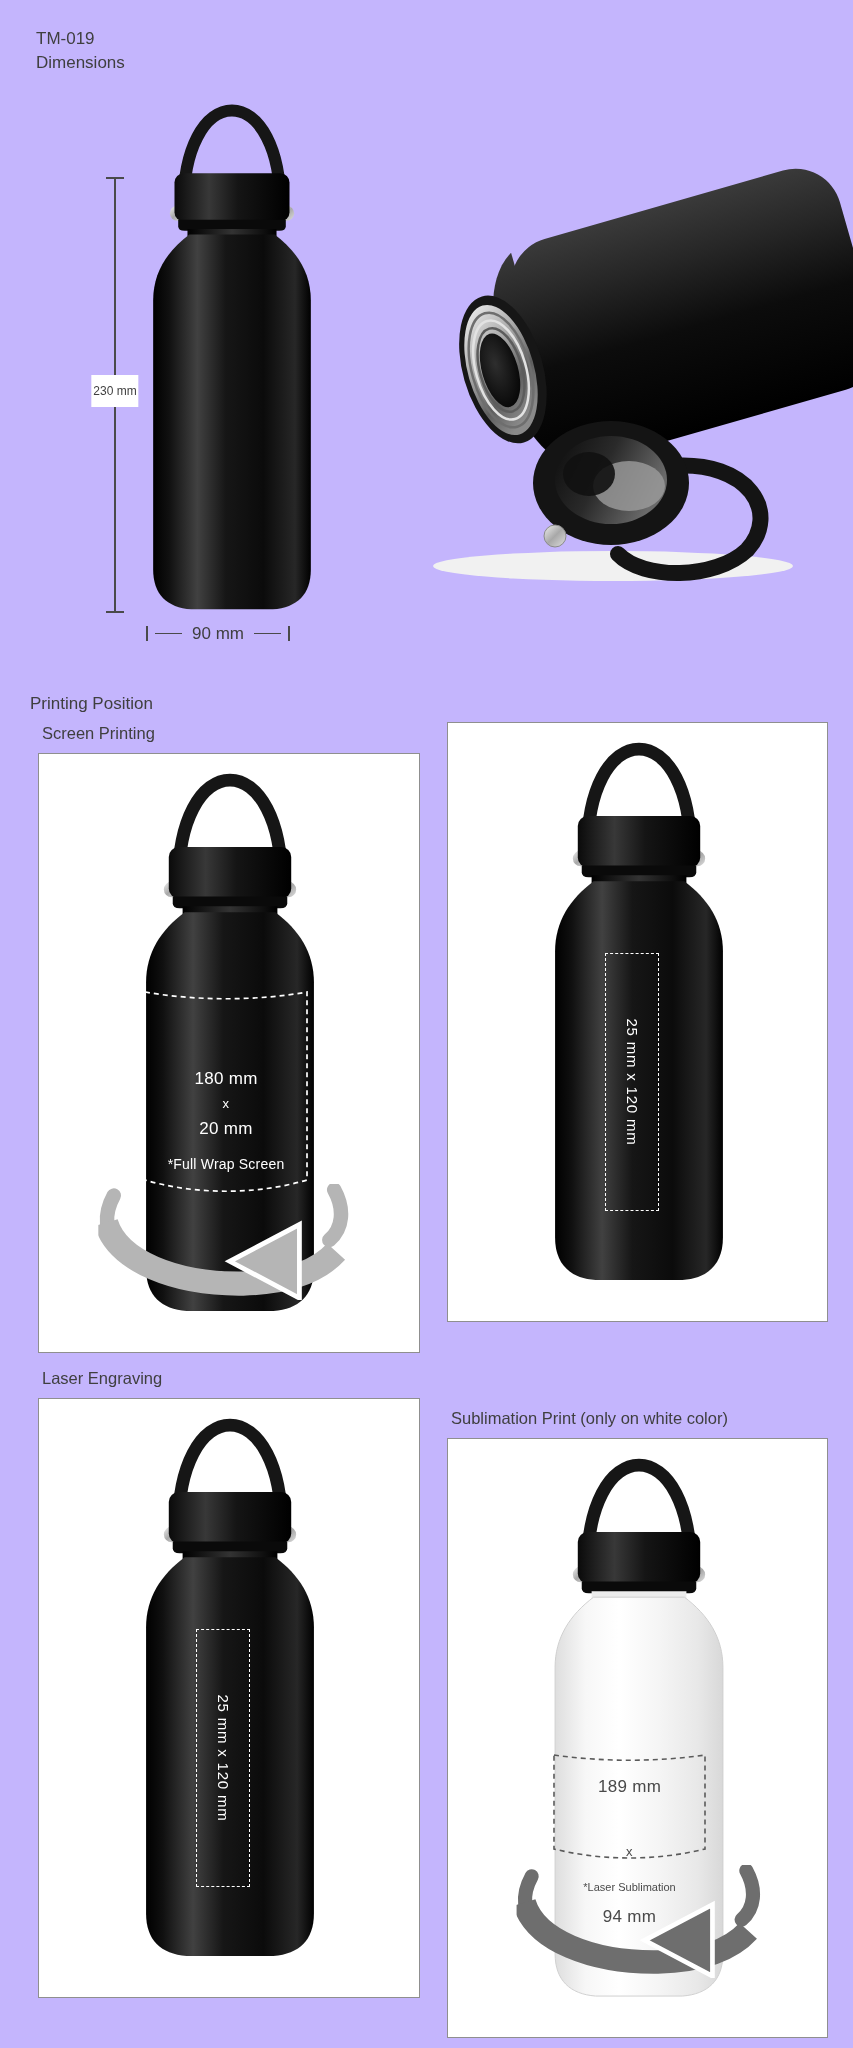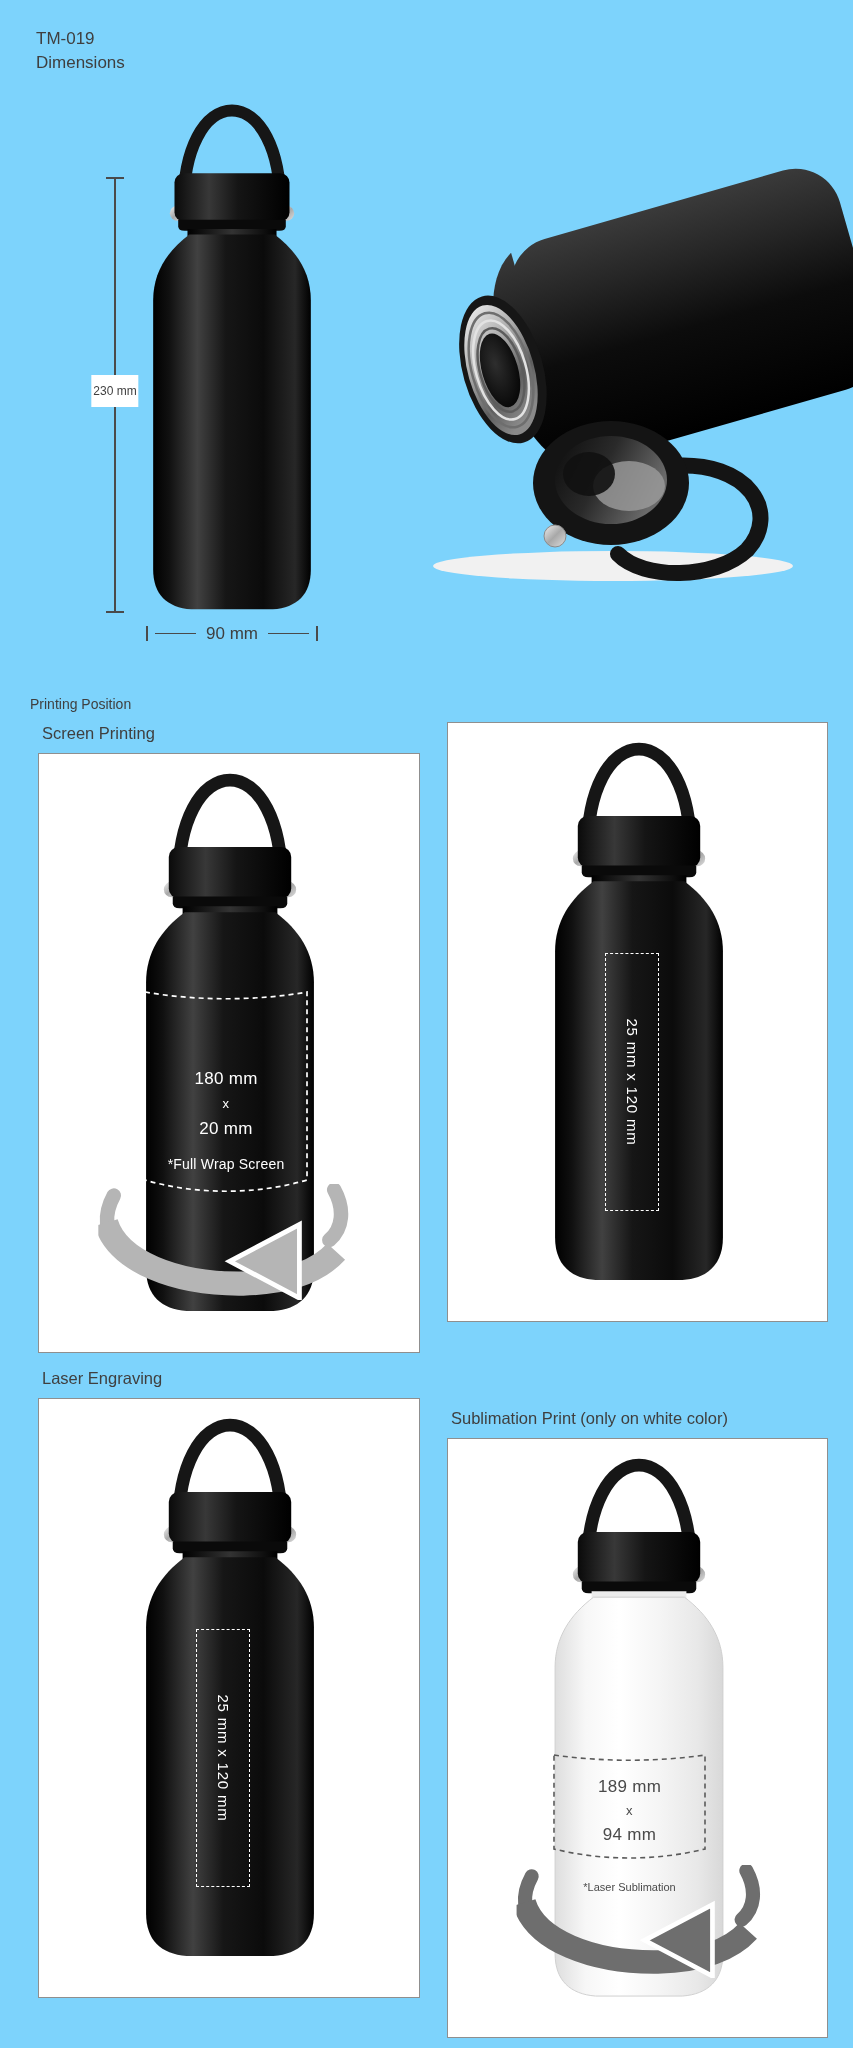--- a/index.html
+++ b/index.html
@@ -1,37 +1,37 @@
 <!DOCTYPE html>
 <html><head>
 <meta charset="utf-8">
 <style>
   html,body{margin:0;padding:0;background:#fff;}
-  .page{position:relative;width:853px;height:2048px;background:#7dd3fc;overflow:hidden;
+  .page{position:relative;width:853px;height:2048px;background:#c4b5fd;overflow:hidden;
         font-family:"Liberation Sans", sans-serif;color:#3f3f3f;}
 
   
   .hdr{position:absolute;left:36px;top:27px;font-size:17px;line-height:24px;color:#3f3f3f;}
 
   
   .photo-front{position:absolute;left:146px;top:101px;width:172px;height:512px;}
   .photo-open{position:absolute;left:413px;top:168px;width:440px;height:432px;}
   .vdim{position:absolute;left:114px;top:177px;width:2px;height:436px;background:#4a4a4a;}
   .vcap{position:absolute;left:-8px;width:18px;height:2px;background:#4a4a4a;}
   .vcap.top{top:0;} .vcap.bot{bottom:0;}
   .vdim-label{position:absolute;left:115px;top:391px;transform:translate(-50%,-50%);
       background:#fff;padding:9px 2px;font-size:12px;white-space:nowrap;}
-  .hdim{position:absolute;left:146px;top:626px;width:172px;height:15px;
+  .hdim{position:absolute;left:146px;top:626px;width:144px;height:15px;
       display:flex;align-items:center;gap:7px;}
   .hdim .tick{width:2px;height:15px;background:#4a4a4a;}
   .hdim .hline{flex:1;height:1.5px;background:#4a4a4a;}
   .hdim-label{font-size:17px;white-space:nowrap;padding:0 3px;}
 
   
-  .sec-title{position:absolute;left:30px;top:693px;font-size:14px;line-height:22px;}
+  .sec-title{position:absolute;left:30px;top:693px;font-size:17px;line-height:22px;}
   .pblock{position:absolute;width:324px;}
   .ptitle{font-size:16.5px;line-height:22px;margin-bottom:9px;padding-left:4px;}
   .pframe{position:relative;width:382px;height:600px;border:1px solid #8f8f8f;
       box-sizing:border-box;background:#fff;overflow:hidden;}
   .pframe.narrow{width:381px;}
   .pbottle{position:absolute;left:102px;top:16px;width:178px;height:545px;}
 
   .arrow{position:absolute;}
   .arrow-light{color:#b5b5b5;}
   .arrow-dark{color:#6e6e6e;}
@@ -44,21 +44,21 @@
   .dash-narrow{position:absolute;left:157px;top:230px;width:54px;height:258px;
       border:1.6px dashed #fff;box-sizing:border-box;}
   .rot-label{position:absolute;left:50%;top:50%;transform:translate(-50%,-50%) rotate(90deg);
       white-space:nowrap;color:#fff;font-size:15px;letter-spacing:0.8px;}
 
   .pa-stack{position:absolute;display:flex;flex-direction:column;align-items:center;
       text-align:center;}
   .pa-stack.light{color:#fff;}
   .pa-stack.dark{color:#4a4a4a;}
   .pa1{left:105px;top:312px;width:164px;font-size:17px;line-height:25px;letter-spacing:0.3px;}
-  .pa4{left:105px;top:336px;width:153px;font-size:17px;line-height:24px;letter-spacing:0.3px;}
+  .pa4{left:105px;top:336px;width:153px;font-size:17px;line-height:24px;letter-spacing:0.3px;gap:41px;}
   .pa-x{font-size:13px;}
   .pa-note{font-size:14px;margin-top:11px;letter-spacing:0.2px;}
   .note4{position:absolute;left:105px;top:442px;width:153px;text-align:center;
       font-size:11px;color:#4a4a4a;}
 </style>
 </head>
 <body>
 
 <div class="page">
 

